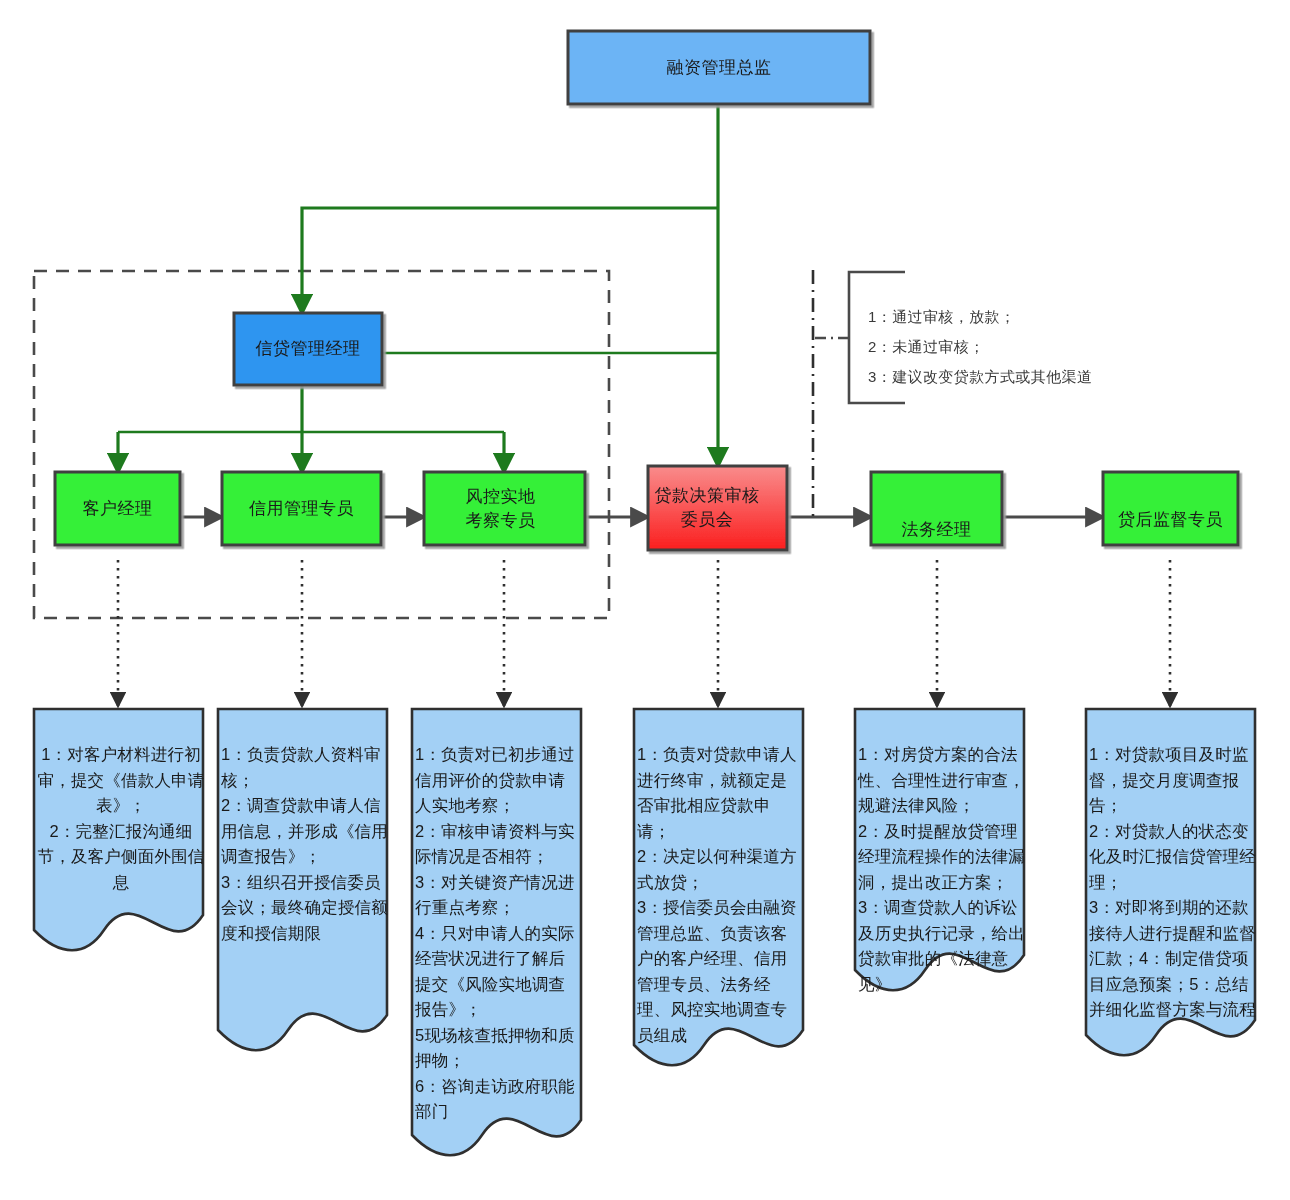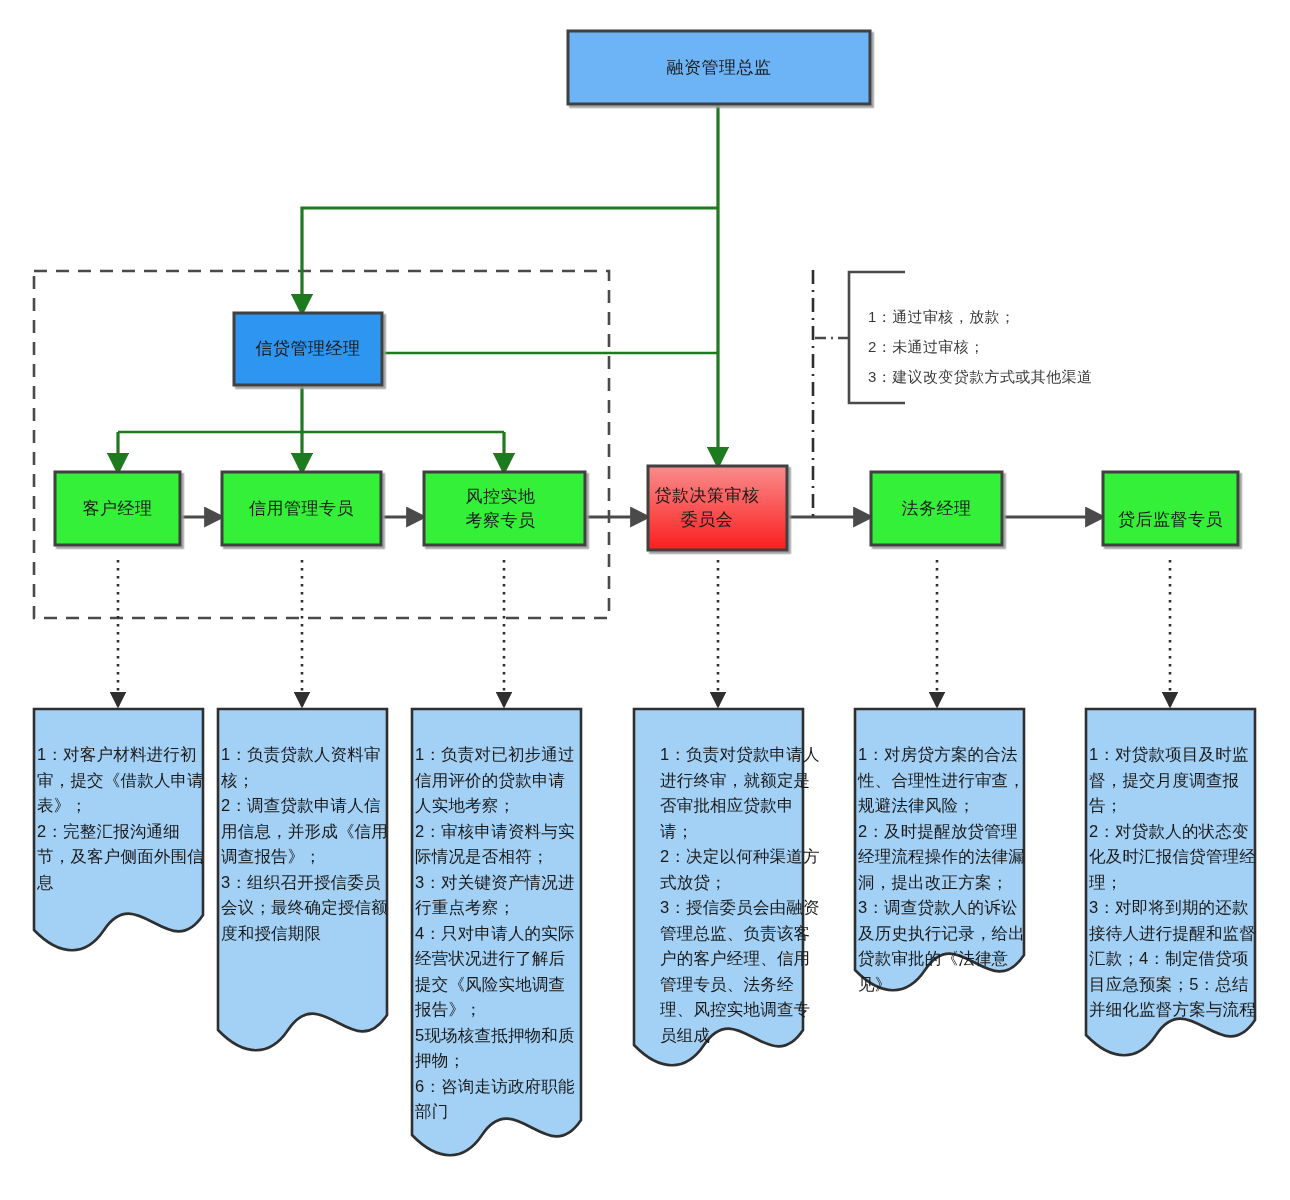--- a/index.html
+++ b/index.html
@@ -143,43 +143,43 @@
 <div class="node-label" style="left:55px; top:472px; width:125px; height:73px;">客户经理</div>
 
 <div class="node-label" style="left:222px; top:472px; width:159px; height:73px;">信用管理专员</div>
 
 <div class="node-label" style="left:420px; top:472px; width:161px; height:73px;">风控实地
 考察专员</div>
 
 <div class="node-label" style="left:648px; top:466px; width:118px; height:84px;">贷款决策审核
 委员会</div>
 
-<div class="node-label" style="left:871px; top:472px; width:131px; height:73px;">法务经理</div>
+<div class="node-label" style="left:871px; top:493px; width:131px; height:73px;">法务经理</div>
 
 <div class="node-label" style="left:1103px; top:472px; width:135px; height:95px;">贷后监督专员</div>
 
 <div class="legend-text" style="left:868px; top:302px; width:390px;">1：通过审核，放款；
 2：未通过审核；
 3：建议改变贷款方式或其他渠道</div>
 
-<div class="note-text" style="left:37px; top:742px; width:168px;">1：对客户材料进行初审，提交《借款人申请表》；
+<div class="note-text" style="left:37px; top:742px; width:168px;text-align:center;">1：对客户材料进行初审，提交《借款人申请表》；
 2：完整汇报沟通细节，及客户侧面外围信息</div>
 
 <div class="note-text" style="left:221px; top:742px; width:168px;">1：负责贷款人资料审核；
 2：调查贷款申请人信用信息，并形成《信用调查报告》；
 3：组织召开授信委员会议；最终确定授信额度和授信期限</div>
 
 <div class="note-text" style="left:415px; top:742px; width:164px;">1：负责对已初步通过信用评价的贷款申请人实地考察；
 2：审核申请资料与实际情况是否相符；
 3：对关键资产情况进行重点考察；
 4：只对申请人的实际经营状况进行了解后提交《风险实地调查报告》；
 5现场核查抵押物和质押物；
 6：咨询走访政府职能部门</div>
 
-<div class="note-text" style="left:637px; top:742px; width:160px;margin-left:23px;">1：负责对贷款申请人进行终审，就额定是否审批相应贷款申请；
+<div class="note-text" style="left:637px; top:742px; width:160px;">1：负责对贷款申请人进行终审，就额定是否审批相应贷款申请；
 2：决定以何种渠道方式放贷；
 3：授信委员会由融资管理总监、负责该客户的客户经理、信用管理专员、法务经理、风控实地调查专员组成</div>
 
 <div class="note-text" style="left:858px; top:742px; width:168px;">1：对房贷方案的合法性、合理性进行审查，规避法律风险；
 2：及时提醒放贷管理经理流程操作的法律漏洞，提出改正方案；
 3：调查贷款人的诉讼及历史执行记录，给出贷款审批的《法律意见》</div>
 
 <div class="note-text" style="left:1089px; top:742px; width:168px;">1：对贷款项目及时监督，提交月度调查报告；
 2：对贷款人的状态变化及时汇报信贷管理经理；
 3：对即将到期的还款接待人进行提醒和监督汇款；4：制定借贷项目应急预案；5：总结并细化监督方案与流程</div>

